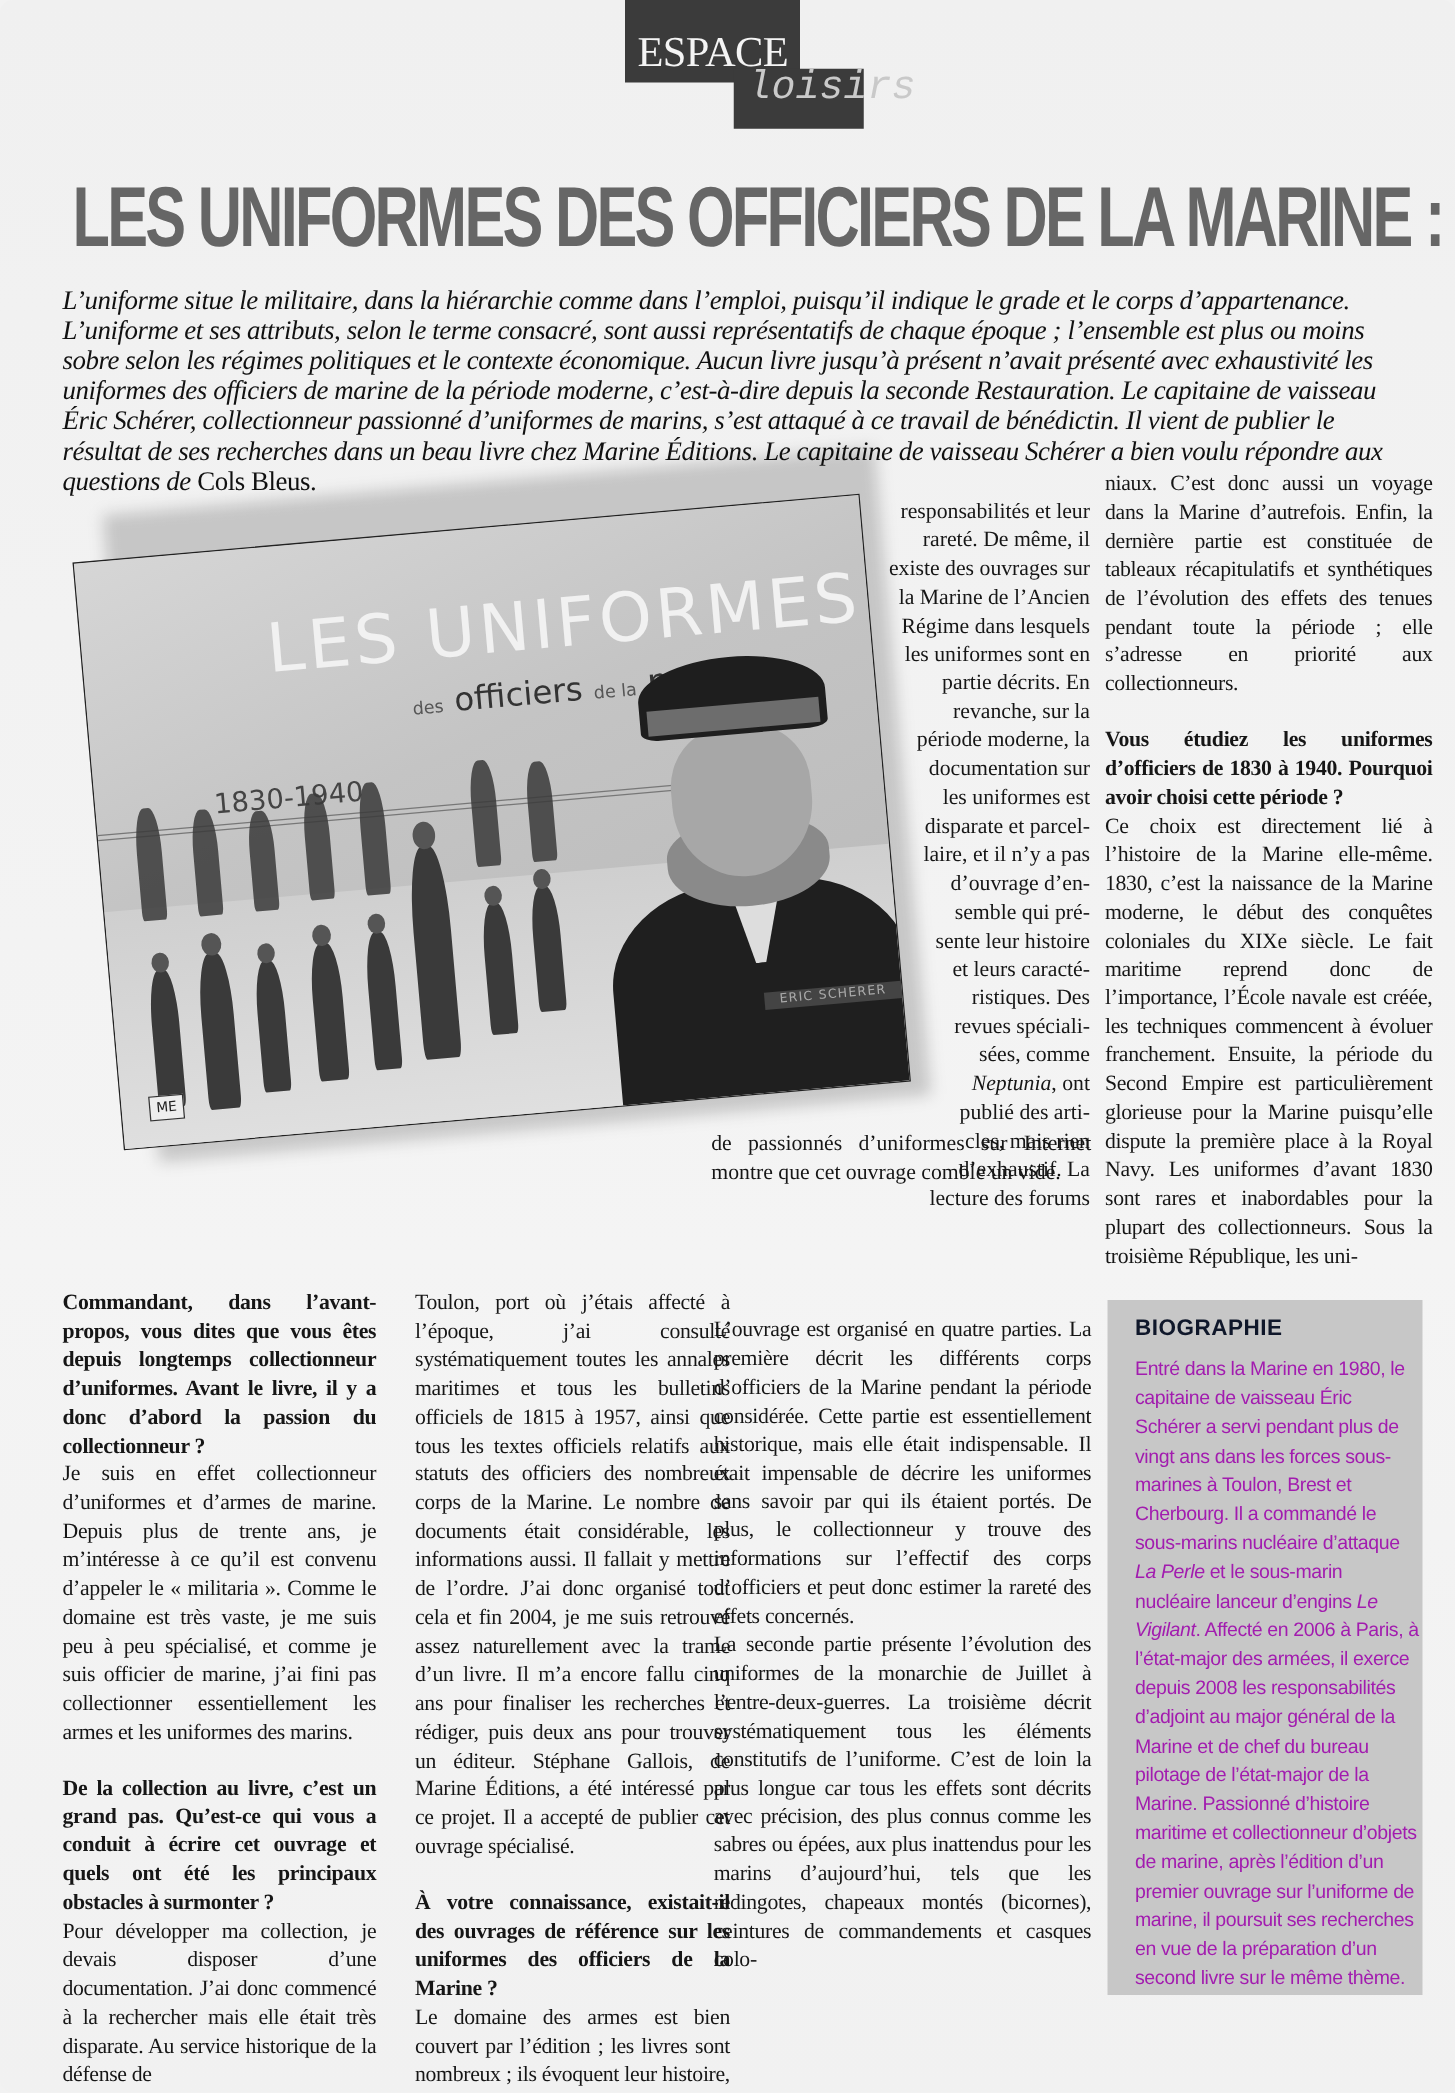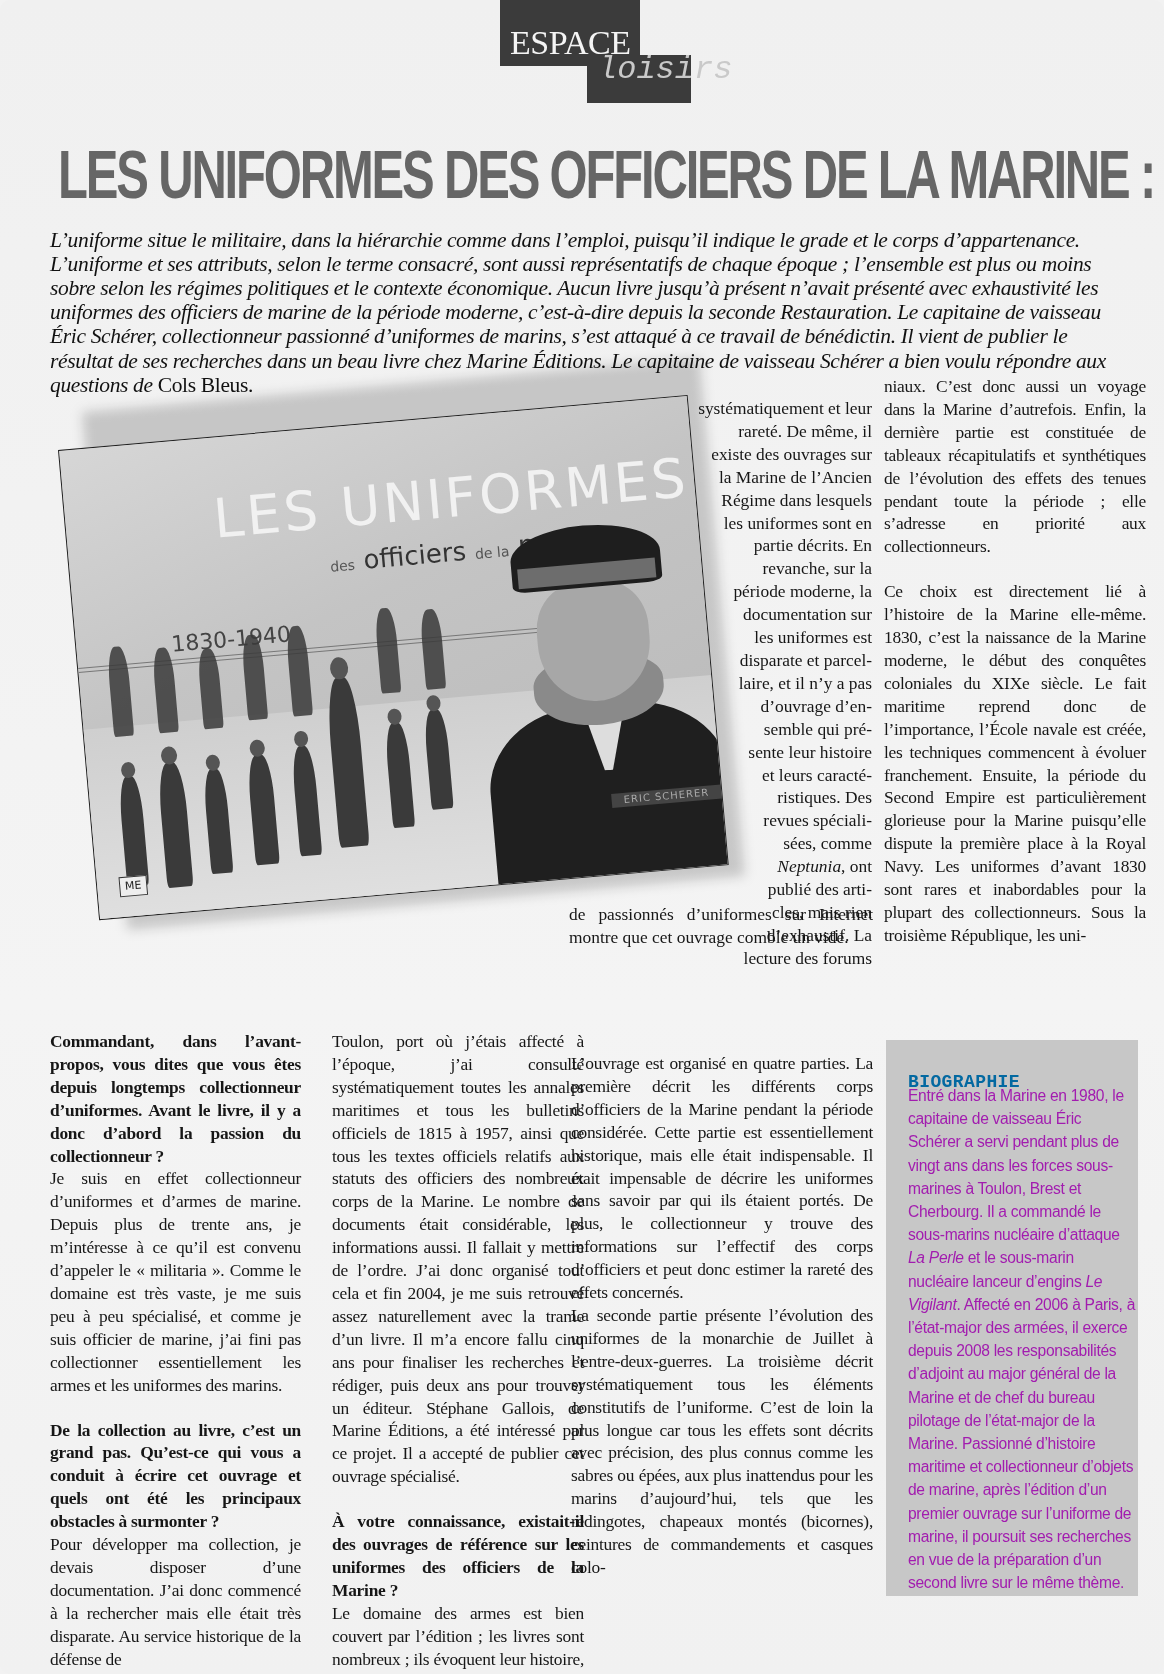--- a/index.html
+++ b/index.html
@@ -57,21 +57,21 @@
   .gap { height:22px; }
   .just { text-align:justify; }
 
   
   .wrap-col { position:absolute; left:600px; top:397px; width:272px; font-size:17.4px; line-height:22.9px; color:#161616; text-align:right; }
   .wrap-line { display:block; white-space:nowrap; }
   .wrap-full { position:absolute; left:569px; top:903px; width:304px; font-size:17.4px; line-height:22.9px; color:#161616; }
 
   
   .bio { position:absolute; left:886px; top:1040px; width:252px; height:556px; background:#c7c7c7; }
-  .bio-title { position:absolute; left:22px; top:12px; font-family:Liberation Mono, monospace; font-weight:bold; font-size:18px; color:#0369a1; letter-spacing:0.4px;margin-top:20px; }
+  .bio-title { position:absolute; left:22px; top:12px; font-family:Liberation Sans, sans-serif; font-weight:bold; font-size:18px; color:#0f172a; letter-spacing:0.4px; }
   .bio-text { position:absolute; left:22px; top:44px; width:228px; font-family:"Liberation Sans", sans-serif; font-size:15.6px; line-height:23.2px; color:#a21caf; letter-spacing:-0.3px; }
   .bio-text .it { font-style:italic; }
 </style>
 </head>
 <body>
 
 <div class="page">
 
   <div class="rubric-top"></div>
   <div class="rubric-bottom"></div>
@@ -146,21 +146,21 @@
   </div>
 
   <div class="col just" style="left:332px;top:1030px;width:252px;">
     <p>Toulon, port où j’étais affecté à l’époque, j’ai consulté systématiquement toutes les annales maritimes et tous les bulletins officiels de 1815 à 1957, ainsi que tous les textes officiels relatifs aux statuts des officiers des nombreux corps de la Marine. Le nombre de documents était considérable, les informations aussi. Il fallait y mettre de l’ordre. J’ai donc organisé tout cela et fin 2004, je me suis retrouvé assez naturellement avec la trame d’un livre. Il m’a encore fallu cinq ans pour finaliser les recherches et rédiger, puis deux ans pour trouver un éditeur. Stéphane Gallois, de Marine Éditions, a été intéressé par ce projet. Il a accepté de publier cet ouvrage spécialisé.</p>
     <div class="gap"></div>
     <p class="q">À votre connaissance, existait-il des ouvrages de référence sur les uniformes des officiers de la Marine ?</p>
     <p>Le domaine des armes est bien couvert par l’édition ; les livres sont nombreux ; ils évoquent leur histoire, leurs</p>
   </div>
 
   <div class="wrap-col" id="wrap-col">
-      <span class="wrap-line">systématiquement et leur</span>
+      <span class="wrap-line">responsabilités et leur</span>
       <span class="wrap-line">rareté. De même, il</span>
       <span class="wrap-line">existe des ouvrages sur</span>
       <span class="wrap-line">la Marine de l’Ancien</span>
       <span class="wrap-line">Régime dans lesquels</span>
       <span class="wrap-line">les uniformes sont en</span>
       <span class="wrap-line">partie décrits. En</span>
       <span class="wrap-line">revanche, sur la</span>
       <span class="wrap-line">période moderne, la</span>
       <span class="wrap-line">documentation sur</span>
       <span class="wrap-line">les uniformes est</span>
@@ -182,20 +182,21 @@
   <div class="wrap-full just">de passionnés d’uniformes sur Internet montre que cet ouvrage comble un vide.</div>
 
   <div class="col just" style="left:571px;top:1052px;width:302px;">
     <p>L’ouvrage est organisé en quatre parties. La première décrit les différents corps d’officiers de la Marine pendant la période considérée. Cette partie est essentiellement historique, mais elle était indispensable. Il était impensable de décrire les uniformes sans savoir par qui ils étaient portés. De plus, le collectionneur y trouve des informations sur l’effectif des corps d’officiers et peut donc estimer la rareté des effets concernés.</p>
     <p>La seconde partie présente l’évolution des uniformes de la monarchie de Juillet à l’entre-deux-guerres. La troisième décrit systématiquement tous les éléments constitutifs de l’uniforme. C’est de loin la plus longue car tous les effets sont décrits avec précision, des plus connus comme les sabres ou épées, aux plus inattendus pour les marins d’aujourd’hui, tels que les redingotes, chapeaux montés (bicornes), ceintures de commandements et casques colo-</p>
   </div>
 
   <div class="col just" style="left:884px;top:375px;width:262px;">
     <p>niaux. C’est donc aussi un voyage dans la Marine d’autrefois. Enfin, la dernière partie est constituée de tableaux récapitulatifs et synthétiques de l’évolution des effets des tenues pendant toute la période ; elle s’adresse en priorité aux collectionneurs.</p>
     <div class="gap"></div>
+    <p class="q">Vous étudiez les uniformes d’officiers de 1830 à 1940. Pourquoi avoir choisi cette période ?</p>
     <p>Ce choix est directement lié à l’histoire de la Marine elle-même. 1830, c’est la naissance de la Marine moderne, le début des conquêtes coloniales du XIXe siècle. Le fait maritime reprend donc de l’importance, l’École navale est créée, les techniques commencent à évoluer franchement. Ensuite, la période du Second Empire est particulièrement glorieuse pour la Marine puisqu’elle dispute la première place à la Royal Navy. Les uniformes d’avant 1830 sont rares et inabordables pour la plupart des collectionneurs. Sous la troisième République, les uni-</p>
   </div>
 
   <div class="bio">
     <div class="bio-title">BIOGRAPHIE</div>
     <div class="bio-text"><span>Entré dans la Marine en 1980, le capitaine de vaisseau Éric Schérer a servi pendant plus de vingt ans dans les forces sous-marines à Toulon, Brest et Cherbourg. Il a commandé le sous-marins nucléaire d’attaque </span><span class="it">La Perle</span><span> et le sous-marin nucléaire lanceur d’engins </span><span class="it">Le Vigilant</span><span>. Affecté en 2006 à Paris, à l’état-major des armées, il exerce depuis 2008 les responsabilités d’adjoint au major général de la Marine et de chef du bureau pilotage de l’état-major de la Marine. Passionné d’histoire maritime et collectionneur d’objets de marine, après l’édition d’un premier ouvrage sur l’uniforme de marine, il poursuit ses recherches en vue de la préparation d’un second livre sur le même thème.</span></div>
   </div>
 </div>
 
 </body></html>

